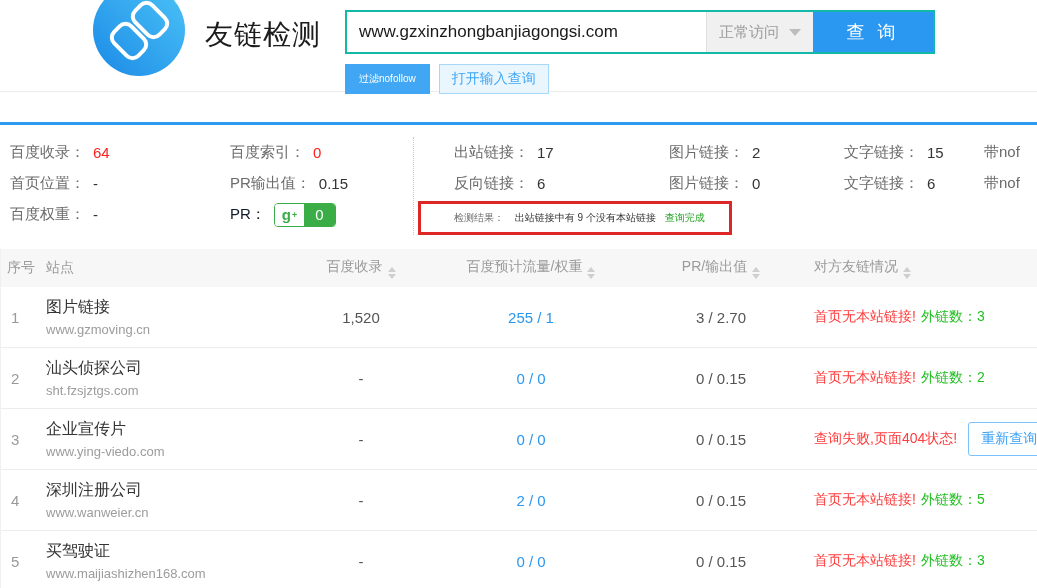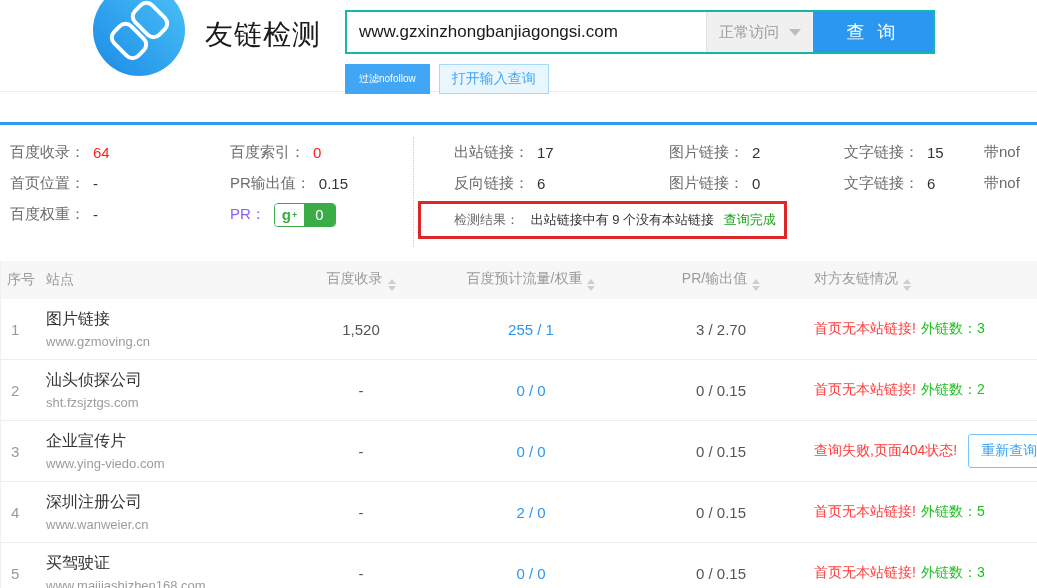--- a/index.html
+++ b/index.html
@@ -37,22 +37,22 @@
   .rrow .stat { height:31px; }
   .nof { color:#6b6b6b; }
 
   .pr-badge { display:inline-flex; align-items:stretch; border:1px solid #3aad46; border-radius:4px;
     overflow:hidden; height:24px; }
   .pr-g { background:#fff; color:#3aad46; font-size:15px; font-weight:bold; padding:0 7px;
     display:flex; align-items:center; }
   .pr-g sup { font-size:9px; margin-left:1px; }
   .pr-val { background:#3aad46; color:#fff; font-size:15px; padding:0 11px; display:flex; align-items:center; }
 
-  .result-box { display:inline-block; margin:2px 0 8px 4px; border:3px solid #dd2626;
-    padding:7px 8px 7px 33px; font-size:13px; white-space:nowrap; }
+  .result-box { display:inline-block; margin:2px 0 0 4px; border:3px solid #dd2626;
+    padding:7px 24px 7px 33px; font-size:10px; white-space:nowrap; }
   .result-text { color:#333; margin-right:6px; }
   .result-link { color:#1ca21c; text-decoration:none; cursor:pointer; }
 
   
   .table { margin-top:4px; border-left:1px solid #f0f0f0; }
   .thead, .trow { display:grid; grid-template-columns:45px 255px 120px 220px 160px 1fr; align-items:center; }
   .thead { background:#f7f7f7; height:38px; color:#9a9a9a; font-size:14px; }
   .th { white-space:nowrap; }
   .th.first { padding-left:6px; }
   .th.center { text-align:center; }
@@ -130,21 +130,21 @@
     </div>
     <div class="stat">
       <span class="stat-label">PR输出值：</span>
       <span class="stat-value">0.15</span>
     </div>
     <div class="stat">
       <span class="stat-label">百度权重：</span>
       <span class="stat-value">-</span>
     </div>
     <div class="stat">
-      <span class="stat-label" style="color:#8b5cf6">PR：</span>
+      <span class="stat-label" style="color:#0f172a">PR：</span>
       <span class="pr-badge">
         <span class="pr-g">
             <span>g</span>
             <sup>+</sup>
           </span>
         <span class="pr-val">0</span>
       </span>
     </div>
   </div>
 

